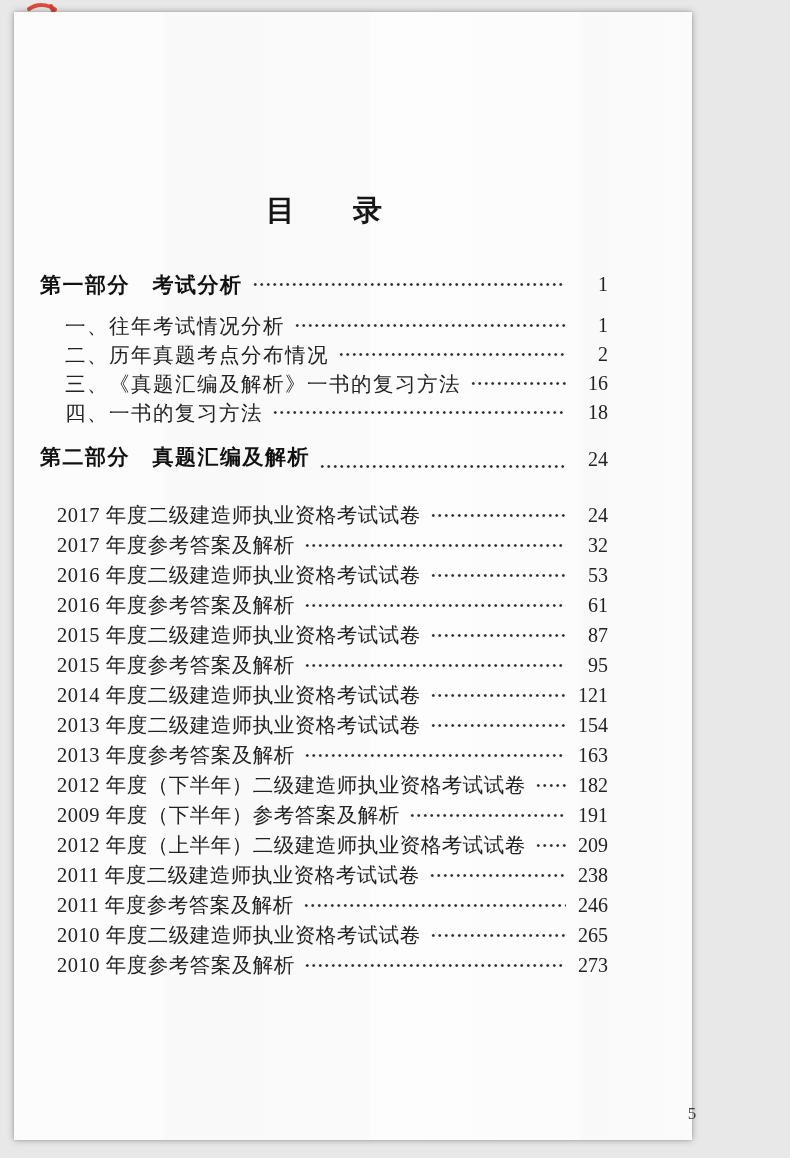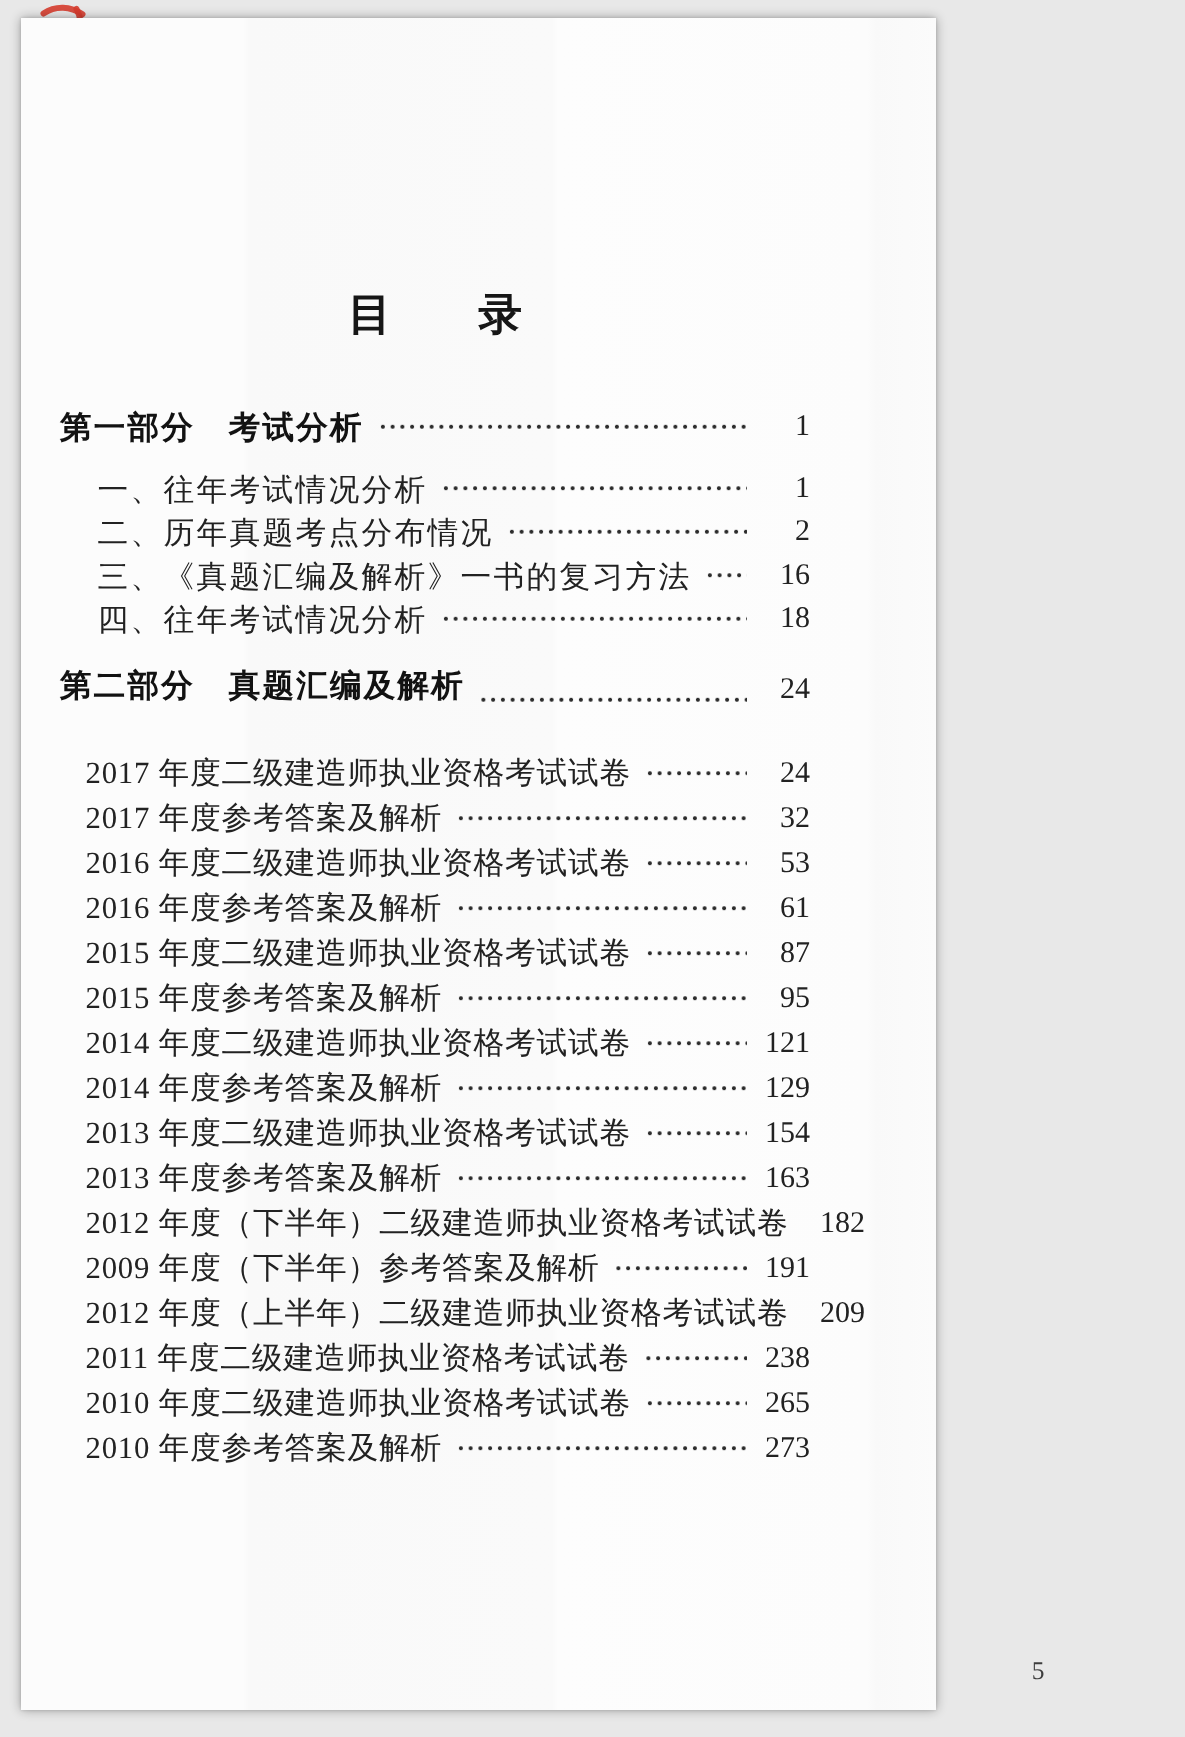--- a/index.html
+++ b/index.html
@@ -2,21 +2,21 @@
 <html><head>
 <meta charset="utf-8">
 <style>
   html,body{margin:0;padding:0;}
   body{
     width:790px;height:1158px;position:relative;overflow:hidden;
     background:#e8e8e8;
     font-family:"Liberation Serif","DejaVu Serif",serif;
   }
   .paper{
-    position:absolute;left:14px;top:12px;width:610px;height:1128px;
+    position:absolute;left:14px;top:12px;width:678px;height:1128px;
     background:linear-gradient(90deg,
       #fcfcfc 0px,#fcfcfc 148px,
       #f9f9f9 152px,#fafafa 354px,
       #fdfdfd 358px,#fcfcfc 564px,
       #f9f9f9 570px,#fbfbfb 100%);
     box-shadow:0 0 7px rgba(0,0,0,.32),0 0 2px rgba(0,0,0,.15);
   }
   .doc-title{
     position:absolute;top:182px;left:26px;right:84px;
     text-align:center;
@@ -79,21 +79,21 @@
         <span class="label">二、历年真题考点分布情况</span>
         <span class="leader"></span>
         <span class="pagenum">2</span>
       </div>
       <div class="row sub">
         <span class="label">三、《真题汇编及解析》一书的复习方法</span>
         <span class="leader"></span>
         <span class="pagenum">16</span>
       </div>
       <div class="row sub">
-        <span class="label">四、往年考试情况分析</span>
+        <span class="label">四、一书的复习方法</span>
         <span class="leader"></span>
         <span class="pagenum">18</span>
       </div>
       <div class="row part">
         <span class="label">第二部分　真题汇编及解析</span>
         <span class="leader"></span>
         <span class="pagenum">24</span>
       </div>
       <div class="row item">
         <span class="label">2017 年度二级建造师执业资格考试试卷</span>
@@ -124,25 +124,20 @@
         <span class="label">2015 年度参考答案及解析</span>
         <span class="leader"></span>
         <span class="pagenum">95</span>
       </div>
       <div class="row item">
         <span class="label">2014 年度二级建造师执业资格考试试卷</span>
         <span class="leader"></span>
         <span class="pagenum">121</span>
       </div>
       <div class="row item">
-        <span class="label">2014 年度参考答案及解析</span>
-        <span class="leader"></span>
-        <span class="pagenum">129</span>
-      </div>
-      <div class="row item">
         <span class="label">2013 年度二级建造师执业资格考试试卷</span>
         <span class="leader"></span>
         <span class="pagenum">154</span>
       </div>
       <div class="row item">
         <span class="label">2013 年度参考答案及解析</span>
         <span class="leader"></span>
         <span class="pagenum">163</span>
       </div>
       <div class="row item">
@@ -159,20 +154,25 @@
         <span class="label">2012 年度（上半年）二级建造师执业资格考试试卷</span>
         <span class="leader"></span>
         <span class="pagenum">209</span>
       </div>
       <div class="row item">
         <span class="label">2011 年度二级建造师执业资格考试试卷</span>
         <span class="leader"></span>
         <span class="pagenum">238</span>
       </div>
       <div class="row item">
+        <span class="label">2011 年度参考答案及解析</span>
+        <span class="leader"></span>
+        <span class="pagenum">246</span>
+      </div>
+      <div class="row item">
         <span class="label">2010 年度二级建造师执业资格考试试卷</span>
         <span class="leader"></span>
         <span class="pagenum">265</span>
       </div>
       <div class="row item">
         <span class="label">2010 年度参考答案及解析</span>
         <span class="leader"></span>
         <span class="pagenum">273</span>
       </div>
     </div>

